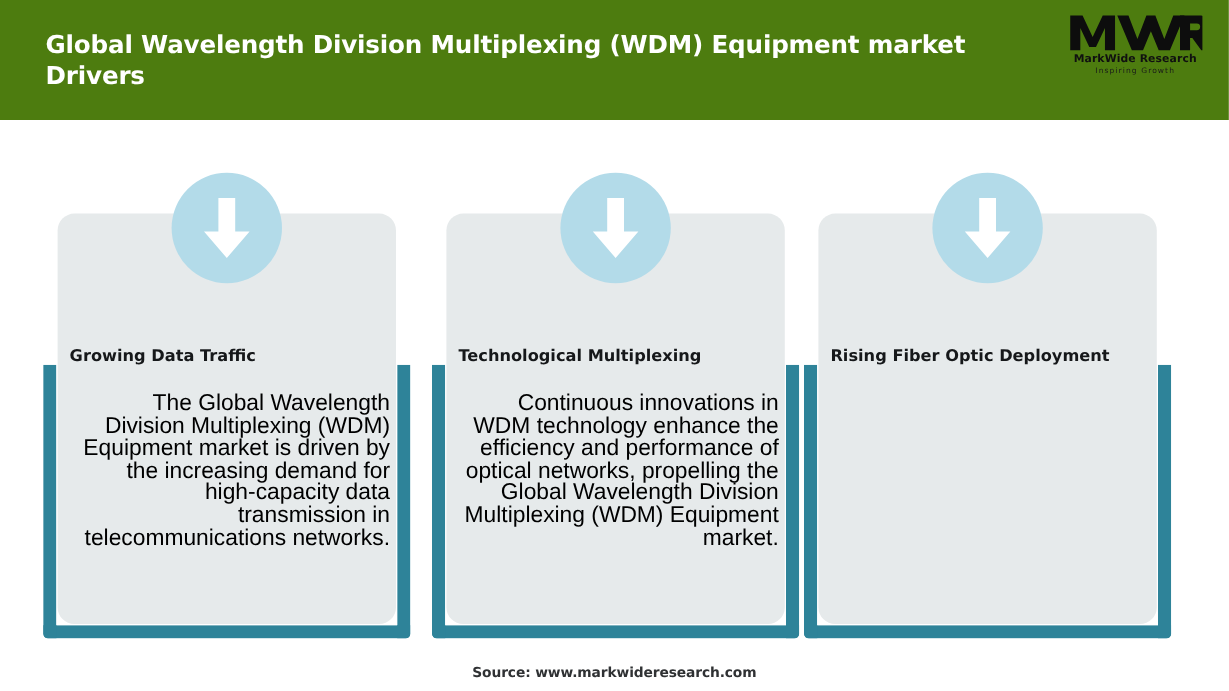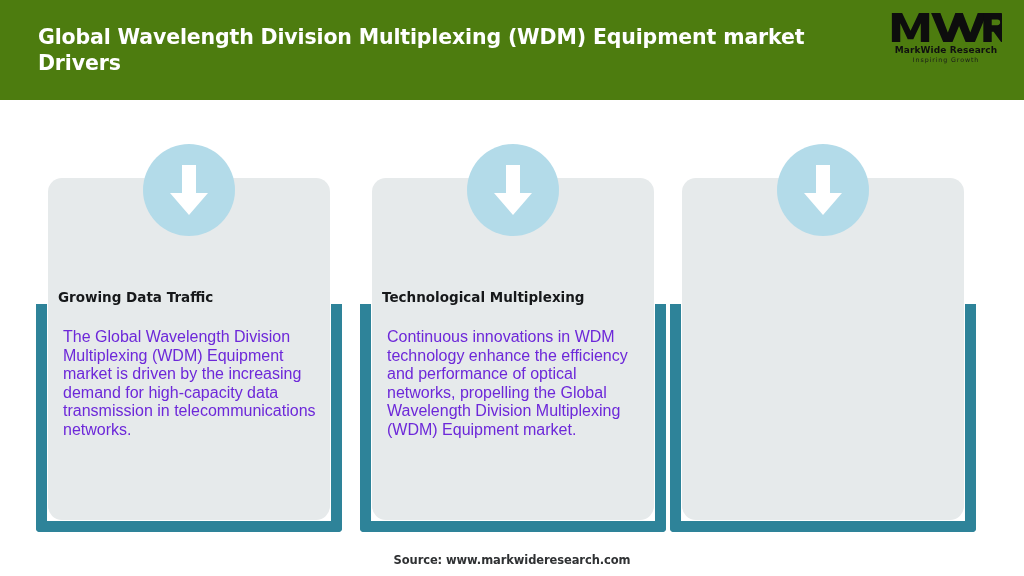--- a/index.html
+++ b/index.html
@@ -152,24 +152,24 @@
     color: #16181a;
     line-height: 22px;
     margin-top: 44px;
   }
   .card-body {
     position: absolute;
     left: 27px;
     top: 228px;
     width: 262px;
     font-family: "Liberation Sans", sans-serif;
-    font-size: 16px;
-    color: #6d28d9;
+    font-size: 19px;
+    color: #000000;
     line-height: 18.6px;
-    text-align: left;
+    text-align: right;
   }
 
   
   .footer-source {
     position: absolute;
     left: 0;
     top: 553px;
     width: 1024px;
     text-align: center;
     font-family: "DejaVu Sans", sans-serif;
@@ -237,19 +237,20 @@
     </div>
 
     <div class="card-slot slot-3">
       <div class="bracket"></div>
       <div class="panel"></div>
       <div class="badge">
         <svg width="44" height="54" viewBox="0 0 44 54" aria-hidden="true">
           <polygon points="15,2 29,2 29,30 41,30 22,52 3,30 15,30" fill="#ffffff"></polygon>
         </svg>
       </div>
+      <div class="card-title">Rising Fiber Optic Deployment</div>
     </div>
 
   </div>
 
   <div class="footer-source">Source: www.markwideresearch.com</div>
 
 </div>
 
 </body></html>

